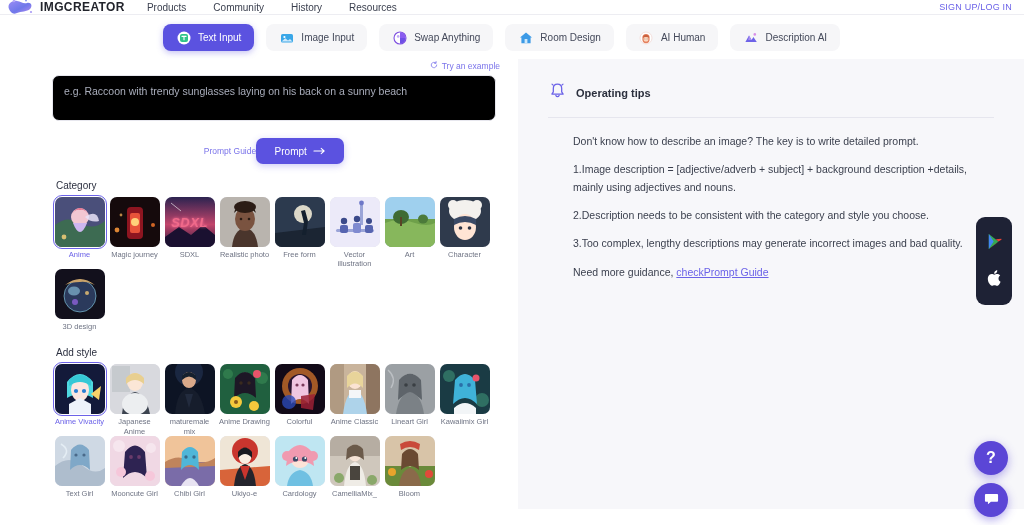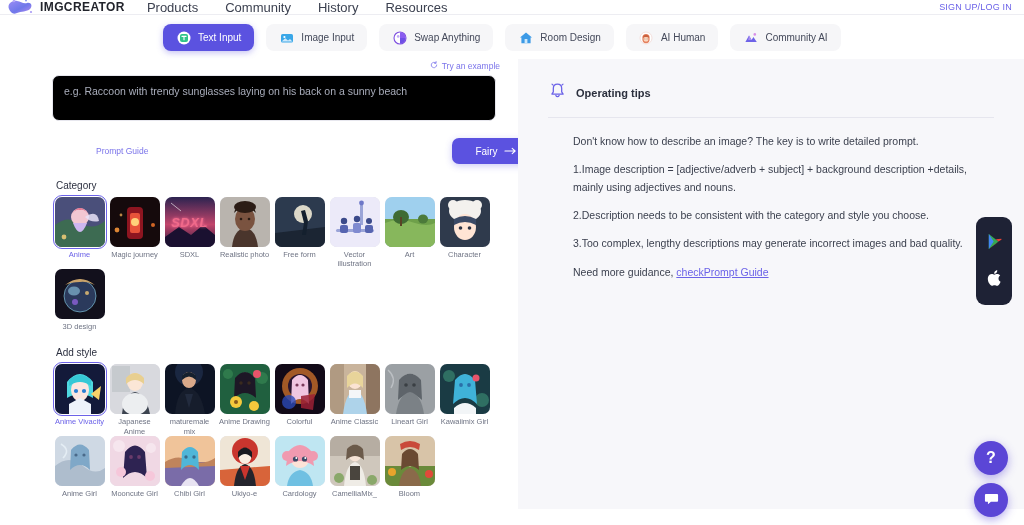--- a/index.html
+++ b/index.html
@@ -23,21 +23,21 @@
     position: relative;
     z-index: 20;
   }
   .logo-wrap { display: flex; align-items: center; gap: 6px; margin-right: 22px; }
   .logo-blob { width: 28px; height: 18px; position: relative; }
   .logo-text {
     font-size: 12px; font-weight: bold; letter-spacing: .4px; color: #22242c;
   }
   .nav { display: flex; align-items: center; gap: 27px; }
   .nav-item {
-    font-size: 13px; color: #3c4150; cursor: pointer; white-space: nowrap;
+    font-size: 10px; color: #3c4150; cursor: pointer; white-space: nowrap;
   }
   .auth {
     margin-left: auto;
     font-size: 9px;
     color: #6b62e8;
     letter-spacing: .2px;
     cursor: pointer;
     padding-right: 6px;
   }
 
@@ -89,23 +89,22 @@
     color: #a9adbb;
     font-family: "Liberation Sans", sans-serif;
     resize: none;
     outline: none;
     background: #000000;
   }
   .promptbox::placeholder { color: #a9adbb; }
 
   .underrow {
     width: 444px;
-    display: flex; align-items: center; justify-content: space-between;
+    display: flex; align-items: center; justify-content: center;
     margin-top: 13px;
-    margin-left: 44px;
   }
   .guide-link { font-size: 8.5px; color: #7a73ea; cursor: pointer; }
   .create-btn {
     width: 88px; height: 26px;
     background: #5b52e0;
     color: #fff;
     border: none; border-radius: 7px;
     font-size: 10px;
     font-family: "Liberation Sans", sans-serif;
     display: flex; align-items: center; justify-content: center; gap: 6px;
@@ -262,21 +261,21 @@
   </div>
 
   <div class="tab">
     <span class="tab-ico">
       <svg width="14" height="14" viewBox="0 0 14 14">
         <path d="M1.4 11 L5 4.6 L7.6 9 L9.4 6 L12.8 11Z" fill="#6e63e8"></path>
         <path d="M5 4.6 L7.6 9 L4.2 9Z" fill="#a98df0"></path>
         <circle cx="10.8" cy="3.4" r="1.3" fill="#d88fe8"></circle>
       </svg>
     </span>
-    <span>Community AI</span>
+    <span>Description AI</span>
   </div>
 </div>
 
 <div class="main">
 
   <div class="left">
 
     <div class="tryrow">
       <span class="trylink">
         <span>
@@ -287,21 +286,21 @@
         </span>
         <span>Try an example</span>
       </span>
     </div>
 
     <textarea class="promptbox" placeholder="e.g. Raccoon with trendy sunglasses laying on his back on a sunny beach" style=""></textarea>
 
     <div class="underrow">
       <span class="guide-link">Prompt Guide</span>
       <button class="create-btn">
-        <span>Fairy</span>
+        <span>Prompt</span>
         <span>
           <svg width="13" height="8" viewBox="0 0 14 8">
             <path d="M1 4h11M8.8 1.2 L12 4 L8.8 6.8" fill="none" stroke="#fff" stroke-width="1.1" stroke-linecap="round" stroke-linejoin="round"></path>
           </svg>
         </span>
       </button>
     </div>
 
     
     <div class="sec-title">Category</div>
@@ -584,21 +583,21 @@
           <svg width="50" height="50" viewBox="0 0 50 50">
             <rect width="50" height="50" fill="#cfd9e4"></rect>
             <path d="M0 30 Q14 18 28 30 Q40 40 50 32 L50 50 L0 50Z" fill="#aebdcd"></path>
             <ellipse cx="25" cy="18" rx="7.5" ry="9" fill="#f6e3da"></ellipse>
             <path d="M16 14 Q25 3 34 14 L35 34 Q25 24 15 34Z" fill="#7fa8c8"></path>
             <circle cx="21" cy="19" r="1.6" fill="#4a6a8a"></circle>
             <circle cx="29" cy="19" r="1.6" fill="#4a6a8a"></circle>
             <path d="M6 8 Q16 14 8 22" stroke="#e9f1f8" stroke-width="1.6" fill="none" opacity=".8"></path>
           </svg>
         </div>
-        <div class="cap">Anime Girl</div>
+        <div class="cap">Text Girl</div>
       </div>
 
       <div class="cell">
         <div class="thumb">
           <svg width="50" height="50" viewBox="0 0 50 50">
             <rect width="50" height="50" fill="#f0d8e4"></rect>
             <circle cx="9" cy="10" r="6" fill="#f6e6ee"></circle>
             <circle cx="41" cy="12" r="5" fill="#f6e6ee"></circle>
             <ellipse cx="25" cy="20" rx="8" ry="9.5" fill="#fbe6e2"></ellipse>
             <path d="M15 16 Q25 3 35 16 L37 42 Q25 30 13 42Z" fill="#2e2352"></path>

